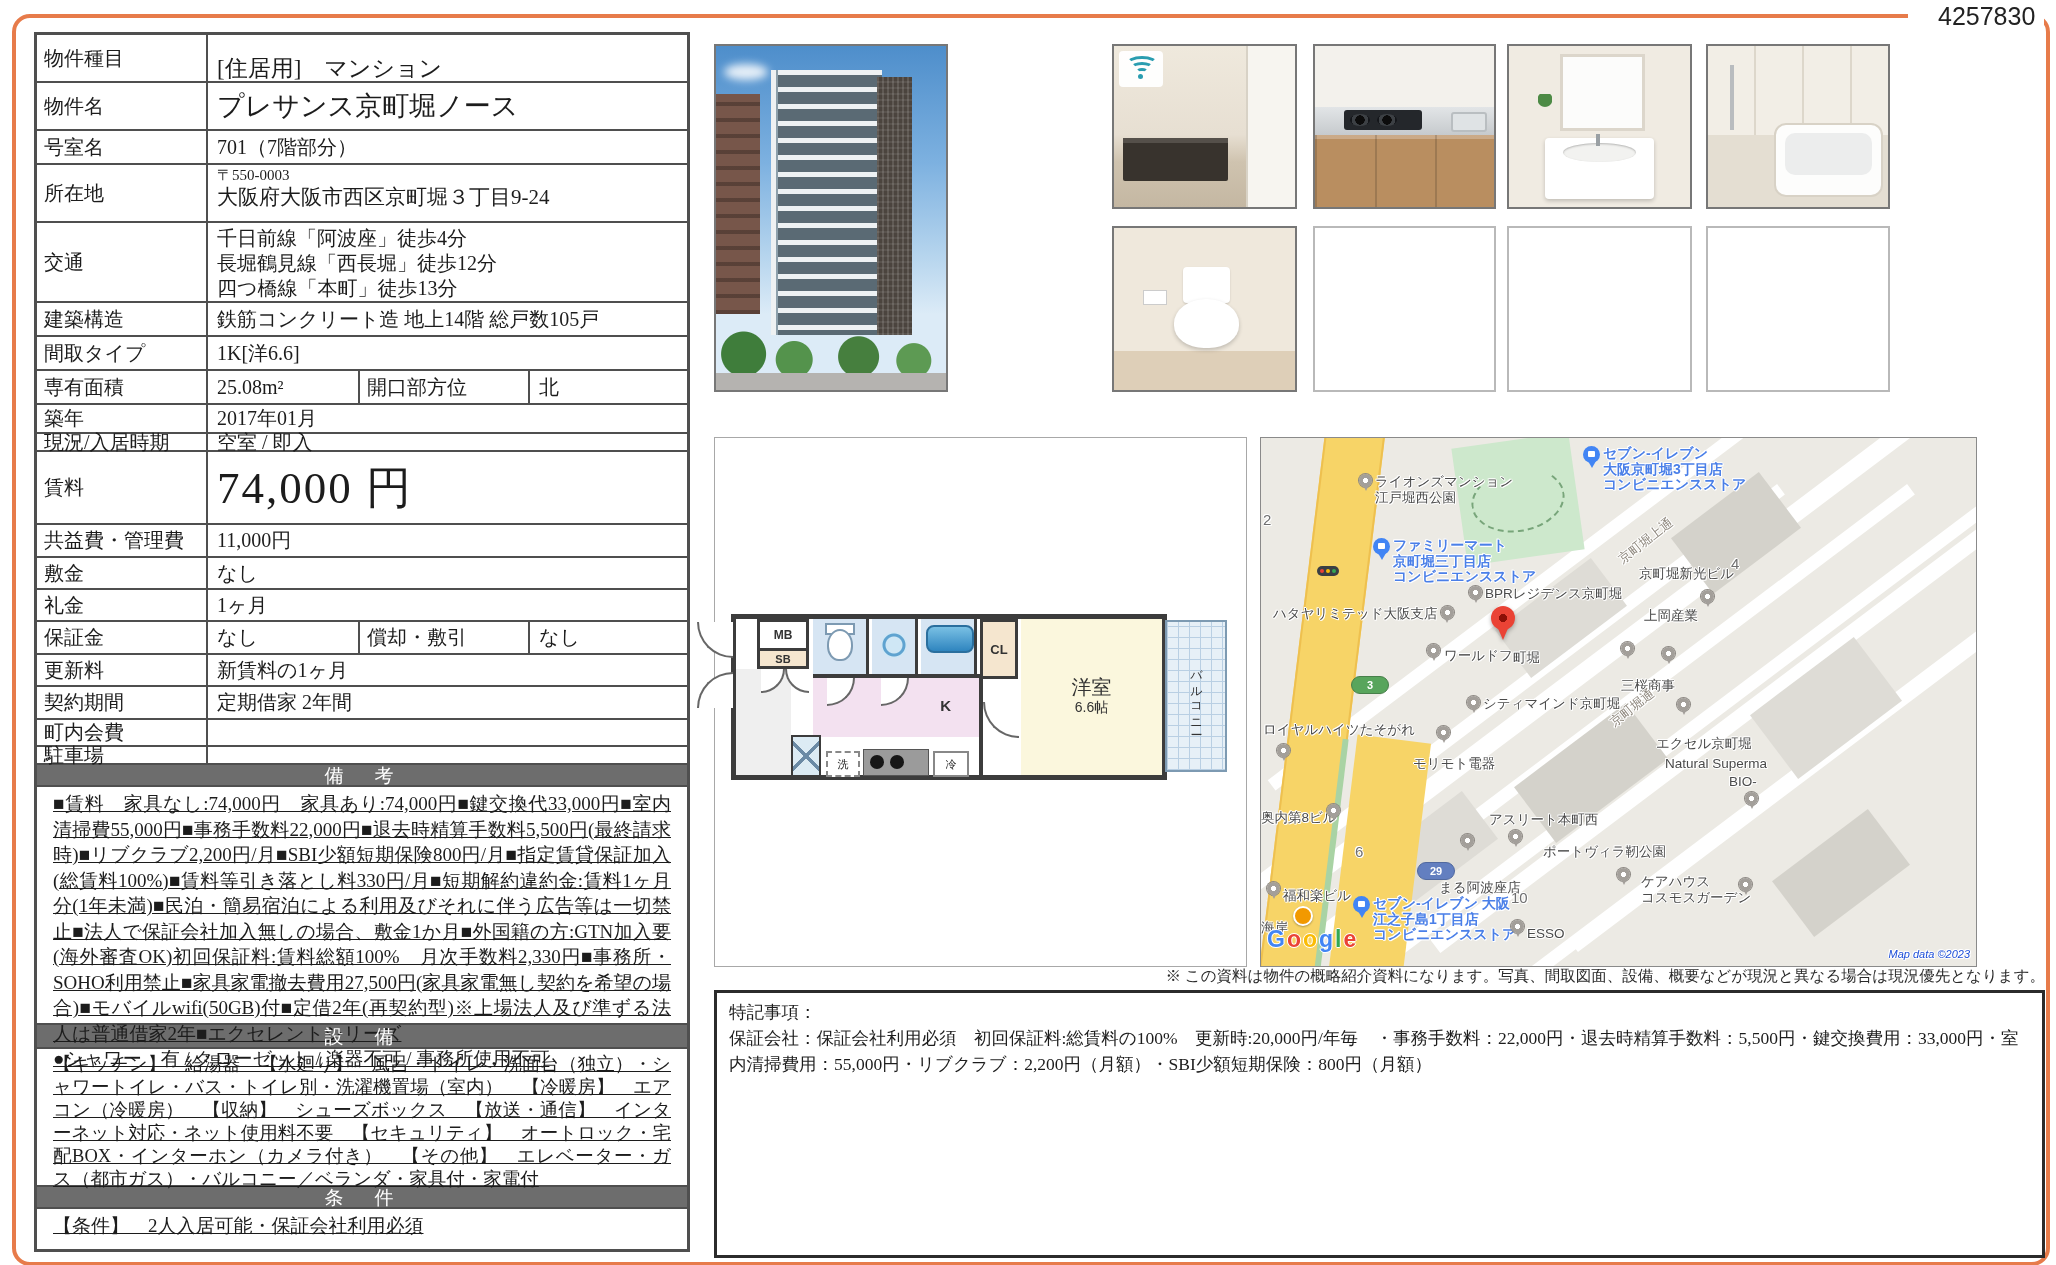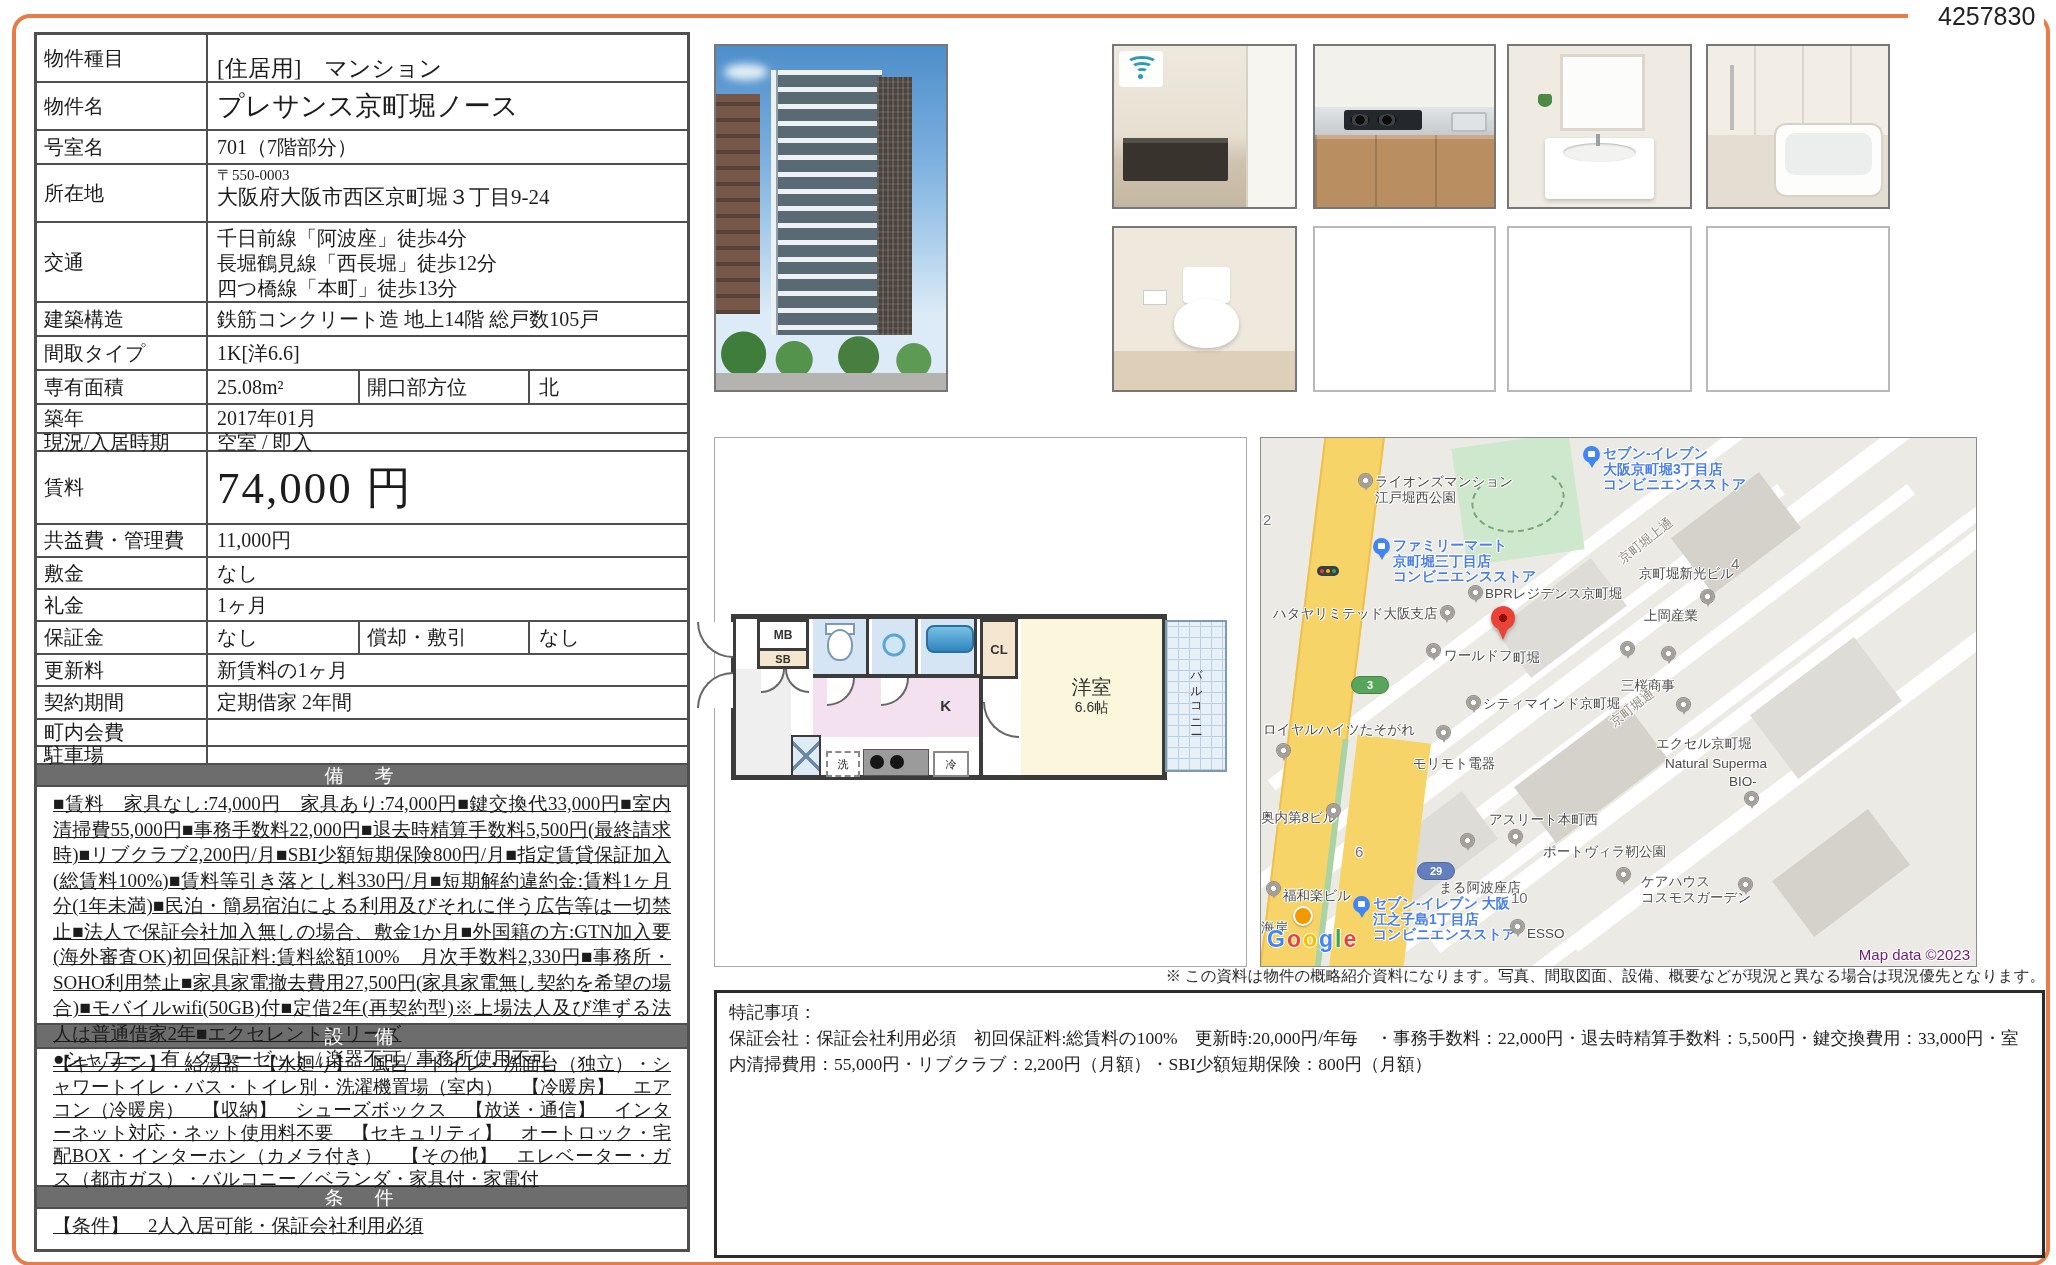--- a/index.html
+++ b/index.html
@@ -174,21 +174,21 @@
         border-top-color:transparent;transform:rotate(-10deg);opacity:.9;}
   .mbldg{position:absolute;background:#dedcd6;transform:rotate(-37deg);}
   .mbldg2{background:#d4d2cb;}
   .ml{position:absolute;display:flex;align-items:flex-start;gap:3px;white-space:nowrap;
       font-size:13.5px;font-weight:500;color:#4a4a4a;
       text-shadow:1px 0 0 #fff,-1px 0 0 #fff,0 1px 0 #fff,0 -1px 0 #fff,1px 1px 0 #fff,-1px -1px 0 #fff;}
   .ml .txt{line-height:15.5px;}
   .ml-conv{color:#4a7fe8;font-weight:700;font-size:14px;}
   .ml-street{color:#8d867c;font-size:13px;font-weight:400;}
   .ml-num{color:#6f6f6f;font-size:15px;font-weight:400;}
-  .ml-attr{right:6px;bottom:4px;font-size:15px;font-weight:400;color:#701a75;}
+  .ml-attr{right:6px;bottom:4px;font-size:11px;font-weight:400;color:#1d4ed8;font-style:italic;}
   .gpin{position:relative;width:13px;height:18px;flex:none;}
   .gpin::before{content:"";position:absolute;left:0;top:0;width:13px;height:13px;border-radius:50%;
         background:radial-gradient(circle,#fff 0 2.5px,#a39f9a 2.5px);box-shadow:0 0 0 1px #8d8984;}
   .gpin::after{content:"";position:absolute;left:3.5px;top:11px;border-left:3px solid transparent;
         border-right:3px solid transparent;border-top:6px solid #a39f9a;}
   .bpin{position:relative;width:17px;height:23px;flex:none;}
   .bpin::before{content:"";position:absolute;left:0;top:0;width:17px;height:17px;border-radius:50%;background:#4285f4;}
   .bpin::after{content:"";position:absolute;left:5px;top:5px;width:7px;height:6px;background:#fff;border-radius:1px;}
   .bpin i{position:absolute;left:4.5px;top:15px;border-left:4px solid transparent;border-right:4px solid transparent;
         border-top:7px solid #4285f4;}

